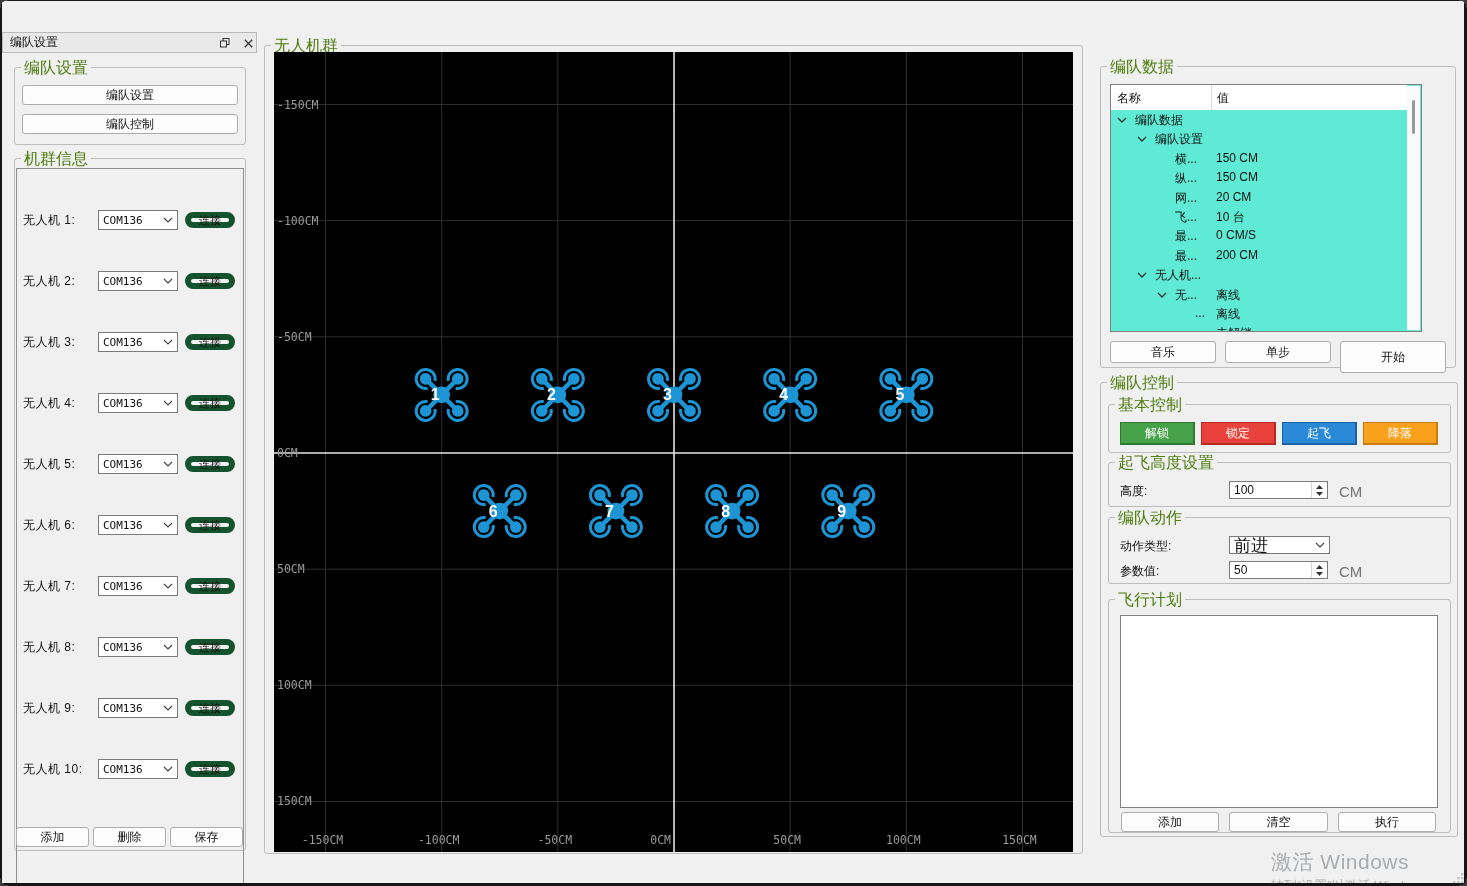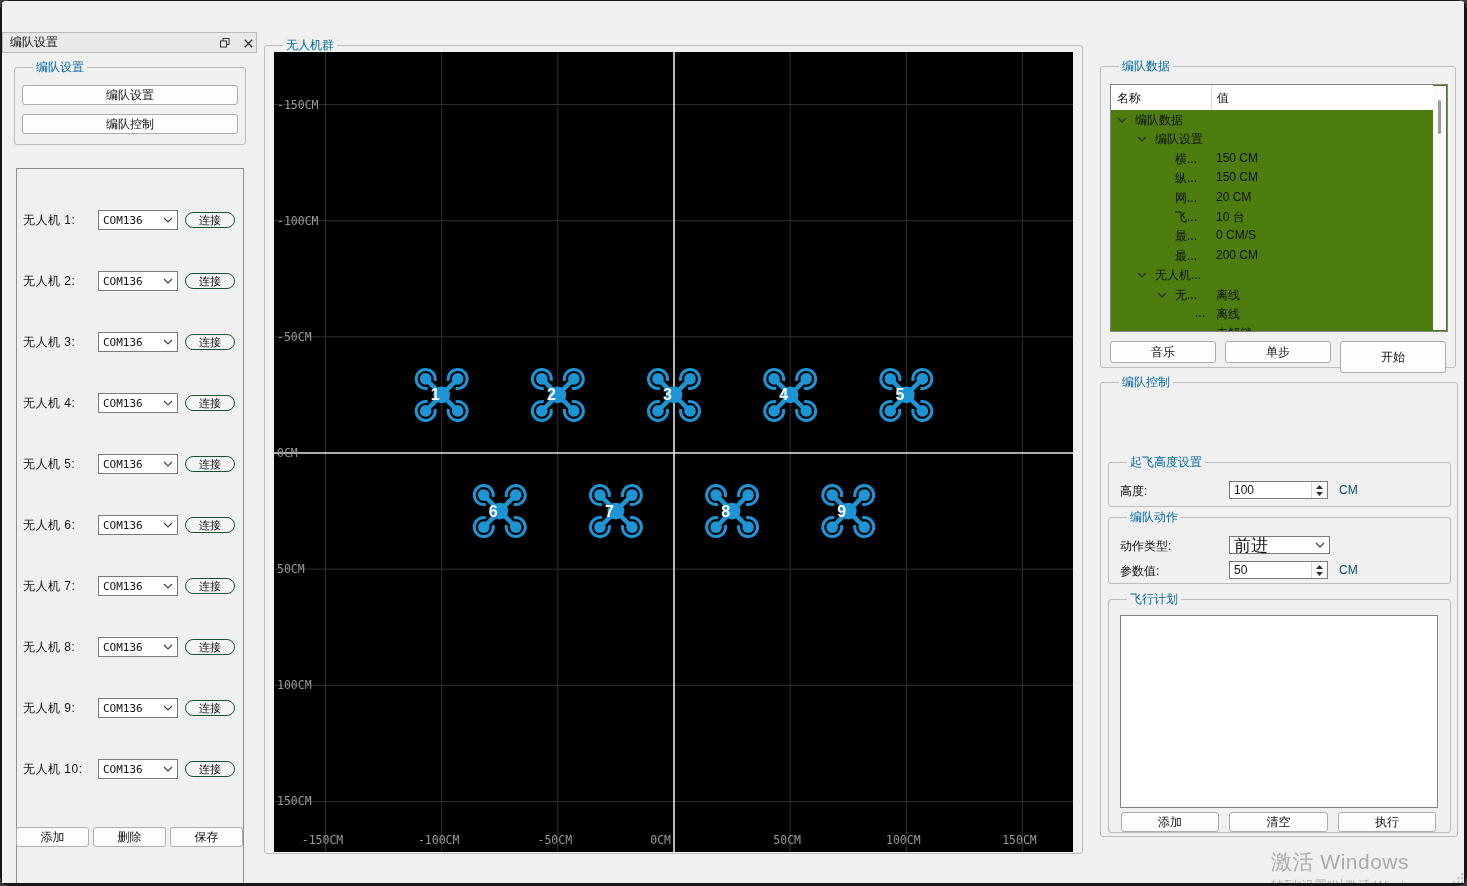--- a/index.html
+++ b/index.html
@@ -16,35 +16,35 @@
   .titlebar{position:absolute;left:0;top:0;right:0;height:29px;background:#edf3f9;}
   .app-icon{position:absolute;left:9px;top:7px;width:16px;height:16px;}
   .app-title{position:absolute;left:30px;top:0;height:29px;line-height:29px;font-size:13px;color:#111;}
   .cap-btn{position:absolute;top:0;width:45px;height:29px;display:flex;align-items:center;justify-content:center;}
   
   .dock-titlebar{position:absolute;height:21px;background:#e9e9e9;border:1px solid #b9b9b9;}
   .dock-title{position:absolute;left:7px;top:0;height:19px;line-height:19px;font-size:12px;color:#111;}
   .dock-ico{position:absolute;top:2px;width:16px;height:16px;display:flex;align-items:center;justify-content:center;}
   
   .groupbox{position:absolute;border:1px solid #bdbdbd;border-radius:3px;}
-  .gb-legend{position:absolute;top:-8px;left:18px;background:#f0f0f0;padding:0 3px;font-size:12px;color:#0369a1;line-height:15px;white-space:nowrap;}
+  .gb-legend{position:absolute;top:-8px;left:6px;background:#f0f0f0;padding:0 3px;font-size:16px;color:#4d7c0f;line-height:15px;white-space:nowrap;}
   
   .btn{position:absolute;background:#fdfdfd;border:1px solid #adadad;border-radius:3px;font-size:12px;color:#111;display:flex;align-items:center;justify-content:center;cursor:default;}
   .combo{position:absolute;background:#fff;border:1px solid #7a7a7a;font-size:11px;color:#111;display:flex;align-items:center;padding-left:4px;}
   .combo .chev{position:absolute;right:4px;top:50%;margin-top:-3px;}
   .spin{position:absolute;background:#fff;border:1px solid #7a7a7a;font-size:12px;color:#111;display:flex;align-items:center;padding-left:4px;}
   .spin .spincell{position:absolute;right:0;top:0;bottom:0;width:16px;border-left:1px solid #d5d5d5;display:flex;flex-direction:column;align-items:center;justify-content:center;gap:3px;background:#fff;}
   .fieldlabel{position:absolute;font-size:12px;color:#111;white-space:nowrap;}
-  .unit{position:absolute;font-size:12px;color:#0c4a6e;}
+  .unit{position:absolute;font-size:15px;color:#737373;}
   
   .fleet-frame{position:absolute;left:16px;top:168px;width:228px;height:826px;border:1px solid #8f8f8f;}
   .fleet-row-label{position:absolute;font-size:12px;color:#111;white-space:nowrap;letter-spacing:0.5px;}
-  .pillbtn{position:absolute;background:#f4f4f4;border:1px solid #14532d;border-radius:8px;font-size:11px;color:#111;display:flex;align-items:center;justify-content:center;}
-  
-  .tree{position:absolute;left:9px;top:17px;width:338px;height:248px;background:#4d7c0f;border:1px solid #828282;overflow:hidden;}
+  .pillbtn{position:absolute;background:#f4f4f4;border:6px solid #14532d;border-radius:8px;font-size:11px;color:#111;display:flex;align-items:center;justify-content:center;}
+  
+  .tree{position:absolute;left:9px;top:17px;width:312px;height:248px;background:#5eead4;border:1px solid #828282;overflow:hidden;}
   .tree-header{position:absolute;left:0;top:0;right:14px;height:25px;background:#fff;}
   .tree-header .col1{position:absolute;left:6px;top:5px;font-size:12px;color:#111;}
   .tree-header .col2{position:absolute;left:106px;top:5px;font-size:12px;color:#111;}
   .tree-colsep{position:absolute;left:100px;top:0;width:1px;height:25px;background:#dcdcdc;}
   .tree-row{position:absolute;left:0;right:14px;height:20px;}
   .tree-name{position:absolute;top:2px;font-size:12px;color:#111;white-space:nowrap;}
   .tree-value{position:absolute;left:105px;top:2px;font-size:12px;color:#111;white-space:nowrap;}
   .tree-chev{position:absolute;top:7px;}
   .tree-scroll{position:absolute;right:1px;top:1px;width:13px;bottom:1px;background:#fafafa;}
   .tree-thumb{position:absolute;left:5px;top:14px;width:3px;height:34px;background:#9a9a9a;border-radius:2px;}
@@ -77,20 +77,23 @@
           </svg>
     </div>
   </div>
 
   <div class="groupbox" style="left:14px;top:67px;width:232px;height:78px;">
     <span class="gb-legend">编队设置</span>
     <button class="btn" style="left:7px;top:17px;width:216px;height:20px;">编队设置</button>
     <button class="btn" style="left:7px;top:46px;width:216px;height:20px;">编队控制</button>
   </div>
 
+  <div class="groupbox" style="left:14px;top:158px;width:232px;height:693px;">
+    <span class="gb-legend">机群信息</span>
+  </div>
   <div class="fleet-frame" id="fleet-frame">
         <span class="fleet-row-label" style="left: 6px; top: 43px;">无人机 1:</span>
         <div class="combo" style="left: 81px; top: 41px; width: 80px; height: 20px; font-family: &quot;DejaVu Sans Mono&quot;, monospace;">
           <span>COM136</span>
           <svg class="chev" width="10" height="6" viewBox="0 0 10 6">
             <path d="M1 1 L5 5 L9 1" stroke="#444" stroke-width="1.2" fill="none"></path>
           </svg>
         </div>
         <button class="pillbtn" style="left: 168px; top: 43px; width: 50px; height: 16px;">连接</button>
         <span class="fleet-row-label" style="left: 6px; top: 104px;">无人机 2:</span>
@@ -336,20 +339,29 @@
           <button class="btn" style="left: 9px; top: 274px; width: 106px; height: 22px;">音乐</button>
           <button class="btn" style="left: 124px; top: 274px; width: 106px; height: 22px;">单步</button>
           <button class="btn" style="left: 239px; top: 274px; width: 106px; height: 32px;">开始</button>
         </div>
   </div>
 
   <div class="groupbox" style="left:1100px;top:382px;width:358px;height:455px;">
     <span class="gb-legend">编队控制</span>
   </div>
 
+  <div class="groupbox" style="left:1108px;top:404px;width:343px;height:49px;">
+    <span class="gb-legend">基本控制</span>
+    <div id="basic-buttons">
+          <button class="cbtn" style="left: 11px; top: 17px; background: rgb(70, 163, 73); border-width: 1px 2px 2px 1px; border-style: solid; border-color: rgb(45, 122, 48); border-image: initial;">解锁</button>
+          <button class="cbtn" style="left: 92px; top: 17px; background: rgb(232, 66, 58); border-width: 1px 2px 2px 1px; border-style: solid; border-color: rgb(181, 43, 36); border-image: initial;">锁定</button>
+          <button class="cbtn" style="left: 173px; top: 17px; background: rgb(42, 138, 216); border-width: 1px 2px 2px 1px; border-style: solid; border-color: rgb(26, 98, 165); border-image: initial;">起飞</button>
+          <button class="cbtn" style="left: 254px; top: 17px; background: rgb(249, 161, 27); border-width: 1px 2px 2px 1px; border-style: solid; border-color: rgb(197, 124, 10); border-image: initial;">降落</button>
+        </div>
+  </div>
 
   <div class="groupbox" style="left:1108px;top:462px;width:343px;height:45px;">
     <span class="gb-legend">起飞高度设置</span>
     <span class="fieldlabel" style="left:11px;top:20px;">高度:</span>
     <div class="spin" style="left:120px;top:18px;width:99px;height:18px;">
       <span>100</span>
       <div class="spincell">
         <svg width="7" height="4" viewBox="0 0 8 4.5">
               <path d="M4 0 L8 4.5 L0 4.5 Z" fill="#333"></path>
             </svg>

